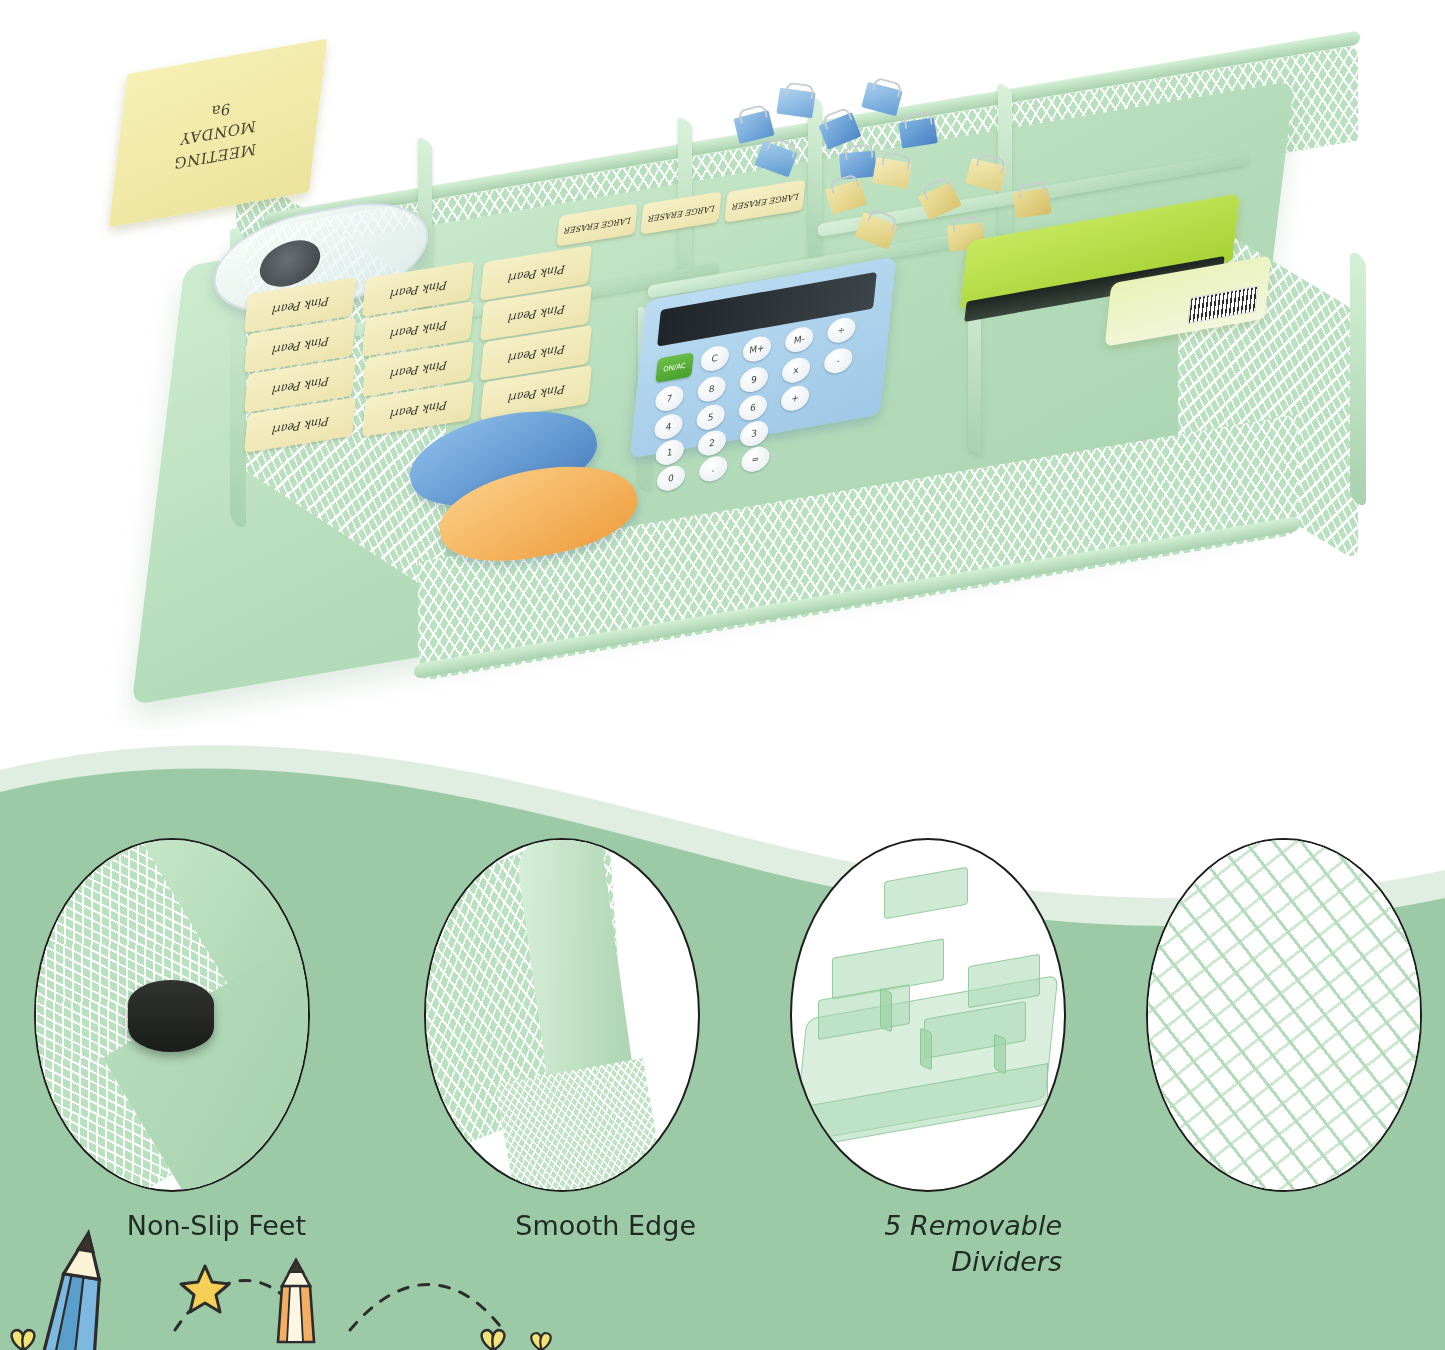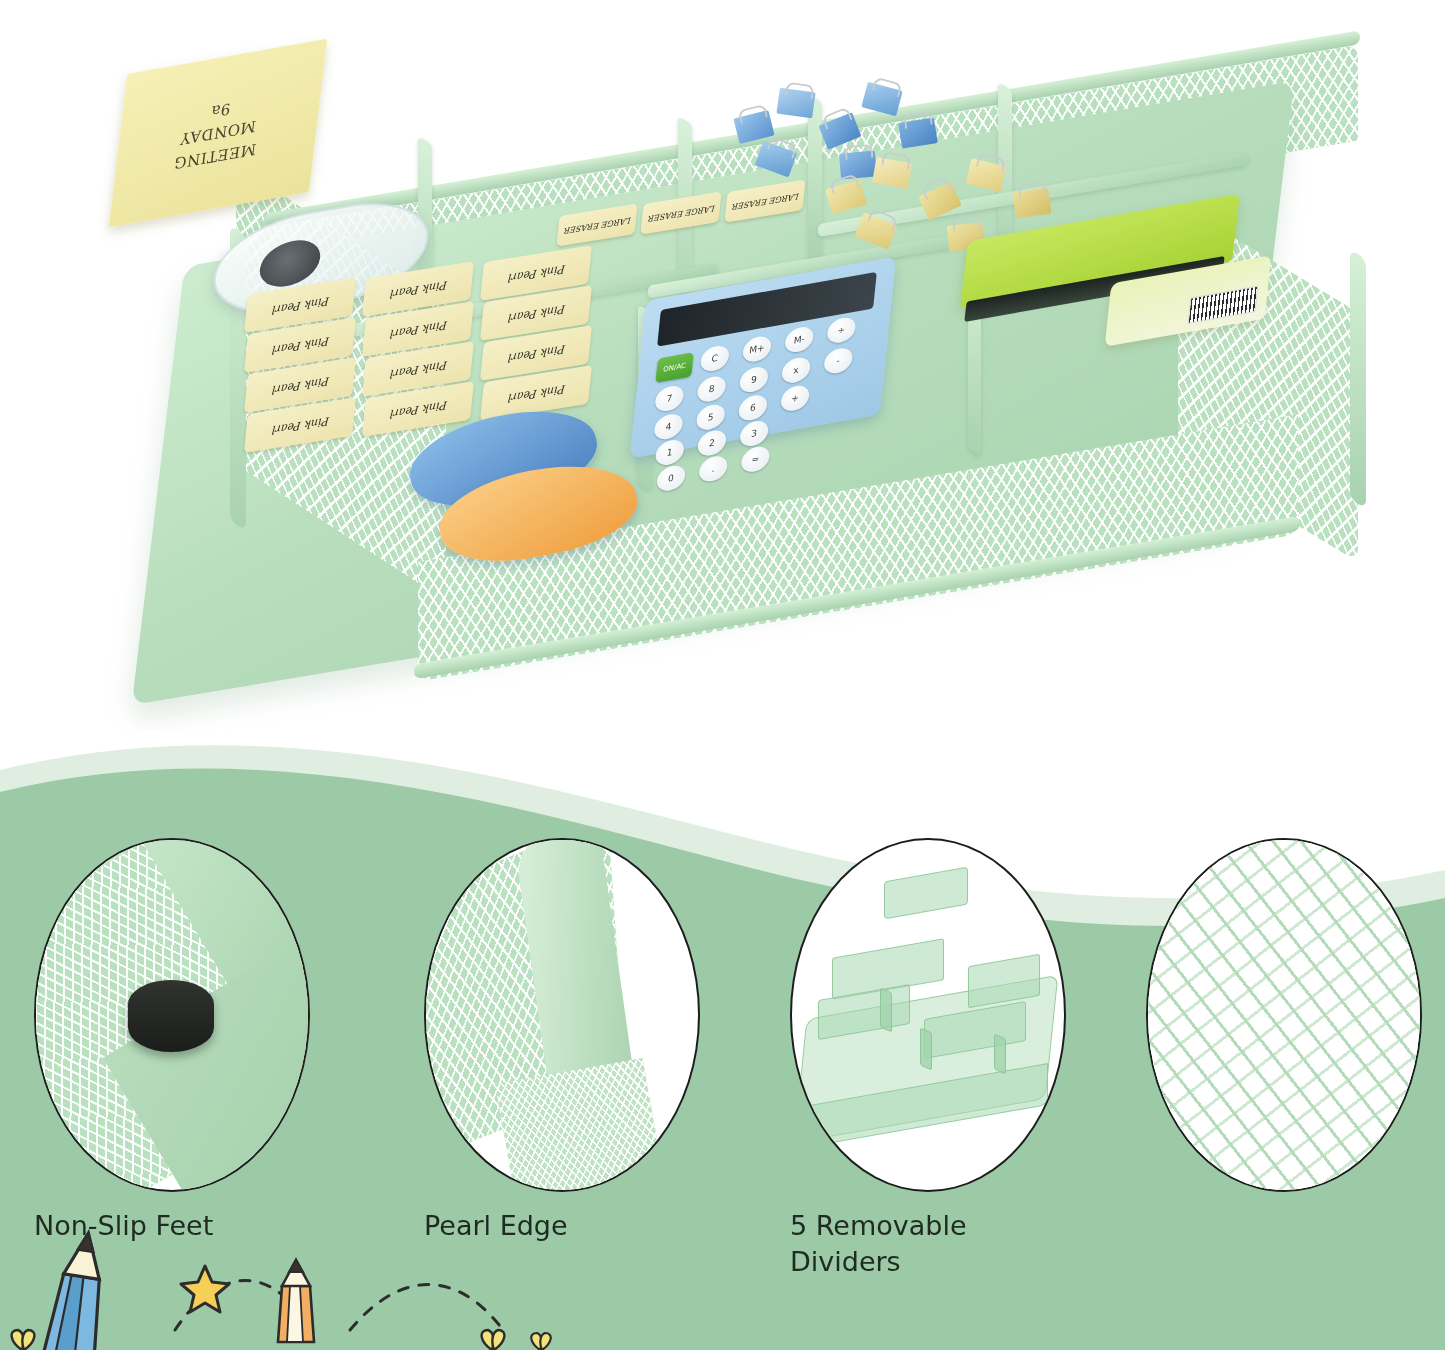--- a/index.html
+++ b/index.html
@@ -138,21 +138,21 @@
   .wave-main{position:absolute;left:0;top:0;width:1445px;height:620px;}
 
   .circles{position:absolute;left:0;top:0;width:1445px;height:620px;}
   .feat{position:absolute;width:272px;}
   .feat-circle{
     width:272px;height:350px;border-radius:50%;
     border:2px solid #1d1d1d;overflow:hidden;background:#ffffff;
     position:relative;
   }
   .feat-label{
-    margin-top:16px;text-align:left;
+    margin-top:16px;text-align:right;
     font-family:"DejaVu Sans",sans-serif;font-size:27px;color:#1f2b22;line-height:1.35;
   }
 
   
   .c1-mesh{position:absolute;left:-30px;top:40px;width:230px;height:300px;transform:rotate(-31deg);}
   .c1-panel{position:absolute;left:30px;top:-40px;width:300px;height:220px;
     background:linear-gradient(150deg,#cdeccf,#a5d0ab);transform:rotate(-31deg);}
   .c1-panel2{position:absolute;left:120px;top:120px;width:300px;height:290px;
     background:linear-gradient(150deg,#b6dcbb,#9bc9a3);transform:rotate(-31deg);}
   .c1-foot{position:absolute;left:92px;top:140px;width:86px;height:72px;border-radius:50%/34%;
@@ -354,24 +354,24 @@
         </div>
         <div class="feat-label">Non-Slip Feet</div>
       </div>
 
       <div class="feat" style="left:424px;top:108px;">
         <div class="feat-circle">
           <div class="c2-grid mesh"></div>
           <div class="c2-edge"></div>
           <div class="c2-bottom mesh-fine"></div>
         </div>
-        <div class="feat-label">Pearl Edge</div>
+        <div class="feat-label">Smooth Edge</div>
       </div>
 
-      <div class="feat" style="left:790px;top:108px;">
+      <div class="feat" style="left:790px;top:108px;font-style:italic;">
         <div class="feat-circle">
           <div class="c3">
 
             <div class="slab mesh-fine" style="left:92px;top:34px;width:82px;height:36px;transform:skewY(-10deg);border-radius:4px;"></div>
 
             <div class="slab" style="left:8px;top:158px;width:250px;height:120px;transform:skewY(-10deg) skewX(-6deg);
                         background:rgba(176,220,184,.48);border-radius:10px;"></div>
             <div class="slab mesh-fine" style="left:18px;top:244px;width:236px;height:40px;transform:skewY(-10deg);border-radius:0 0 8px 8px;"></div>
 
             <div class="slab mesh-fine" style="left:40px;top:108px;width:110px;height:40px;transform:skewY(-10deg);border-radius:3px;"></div>

